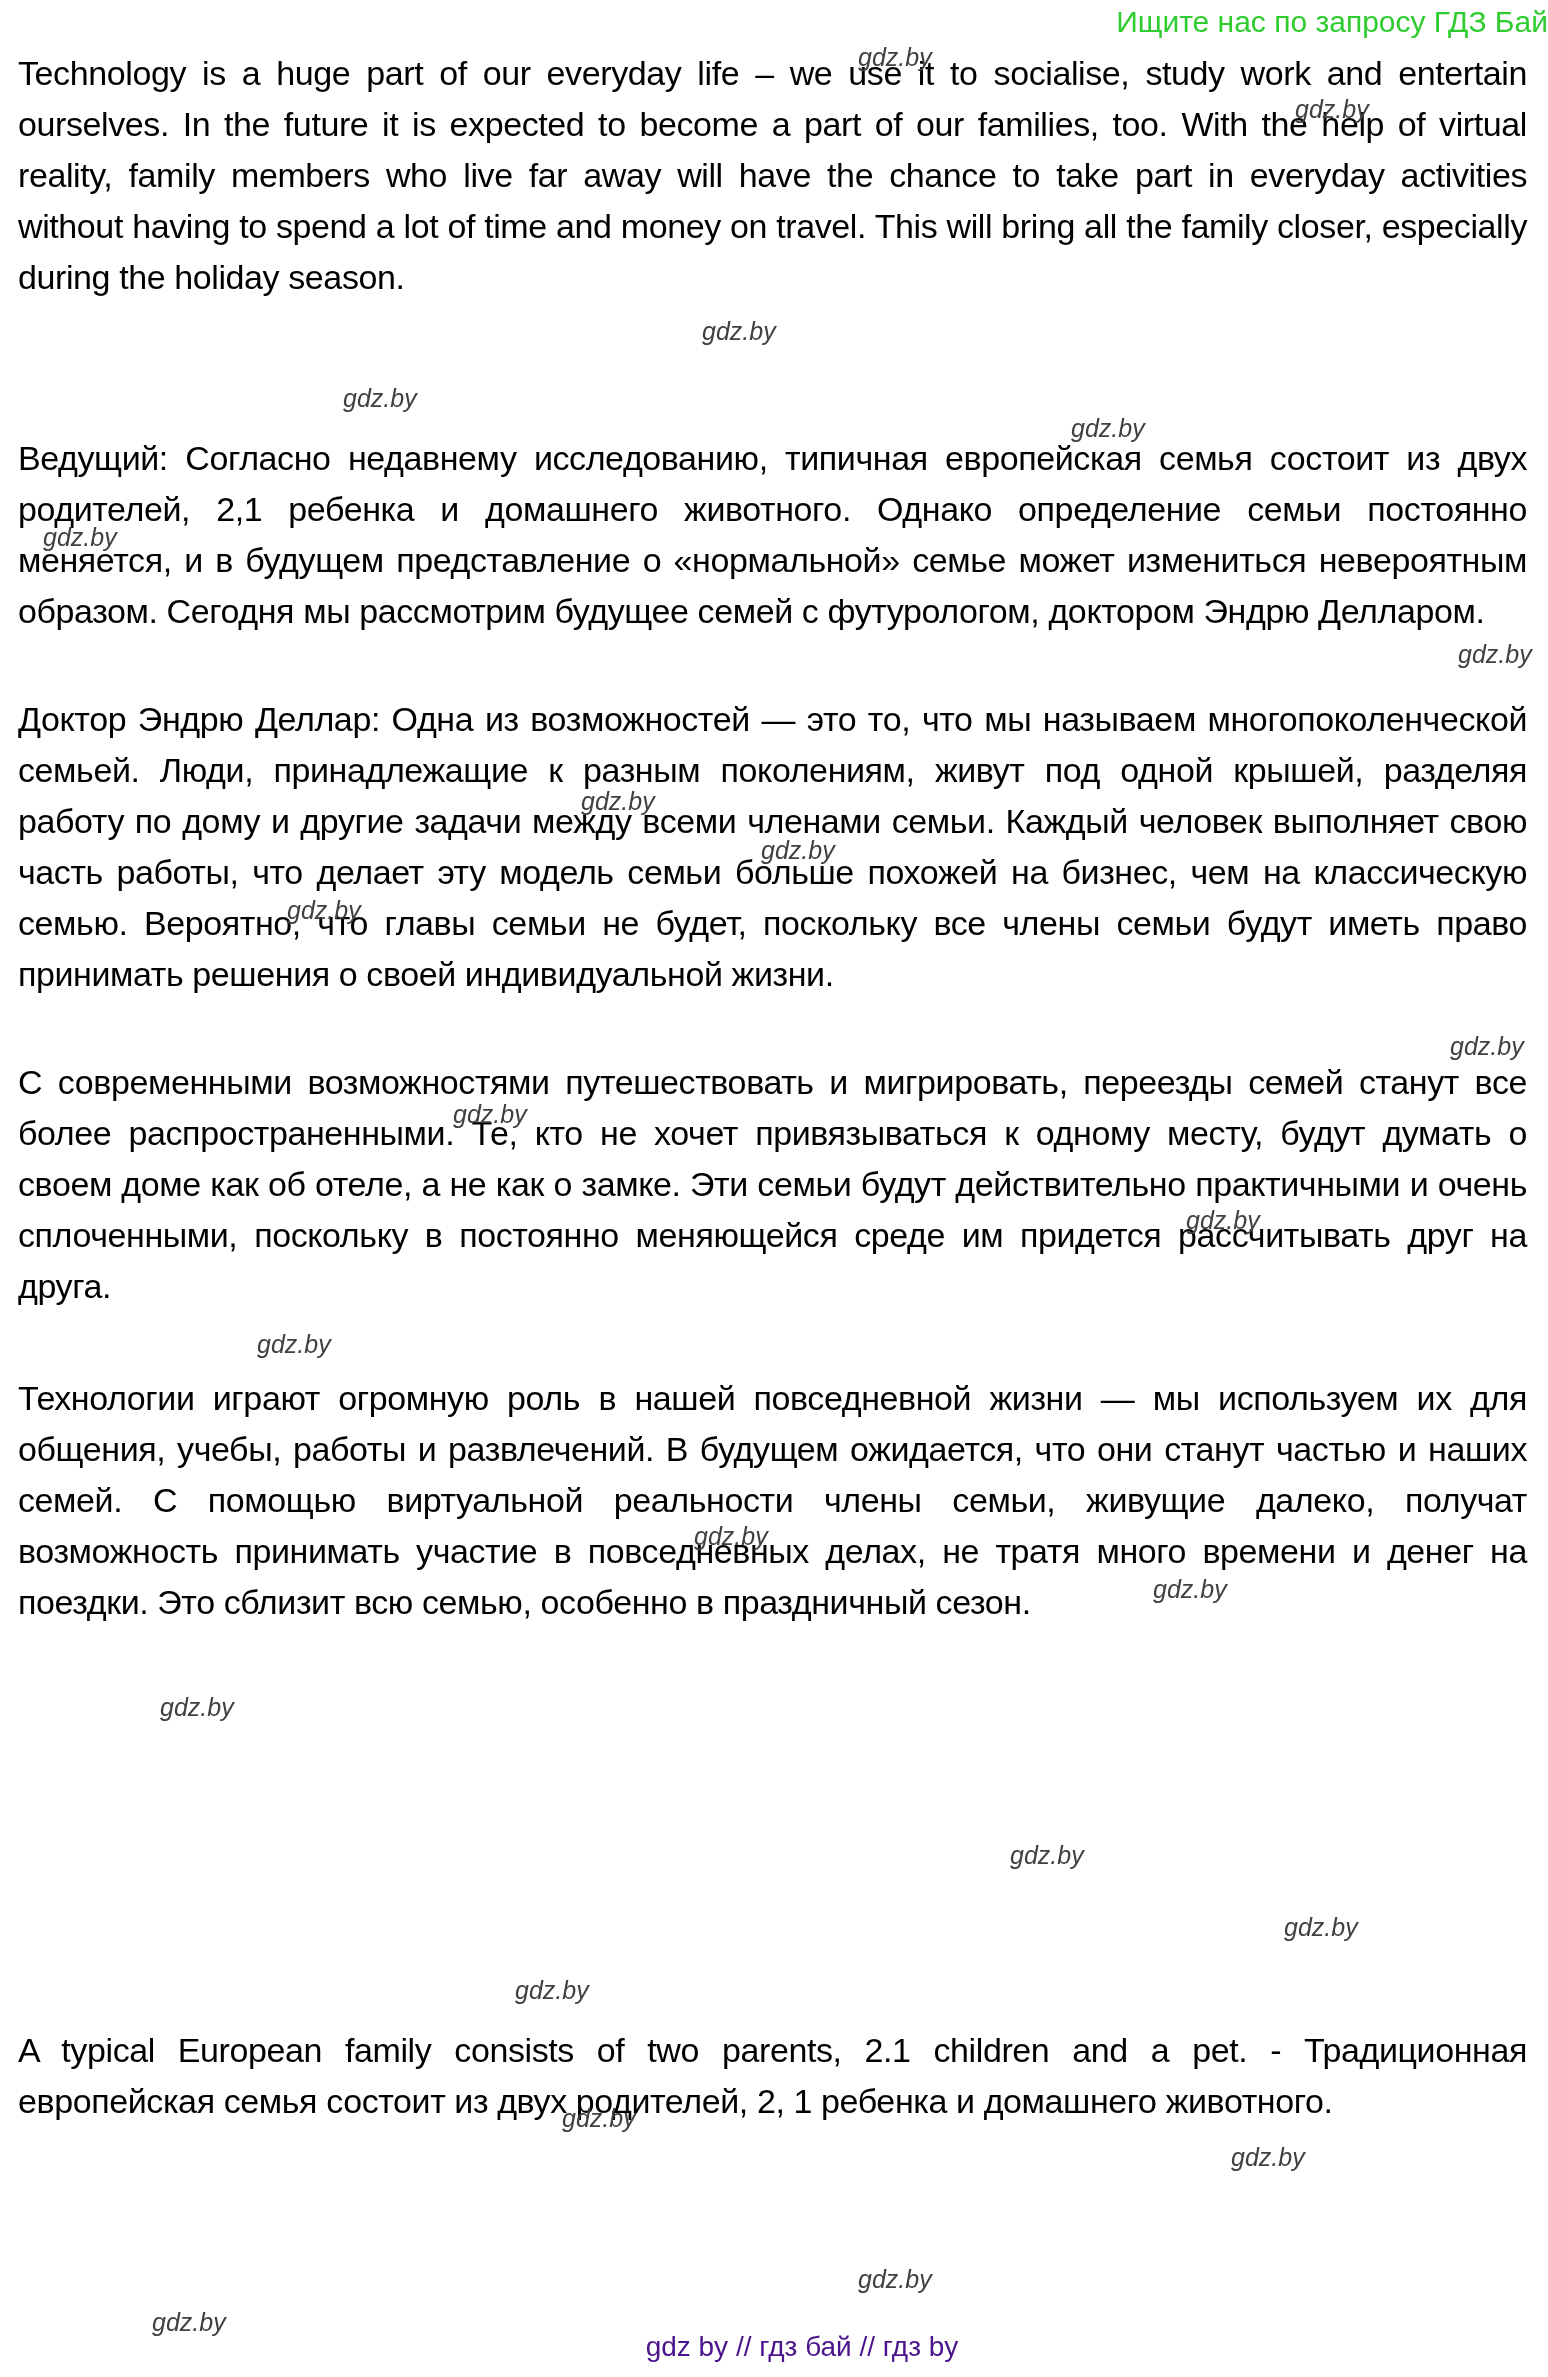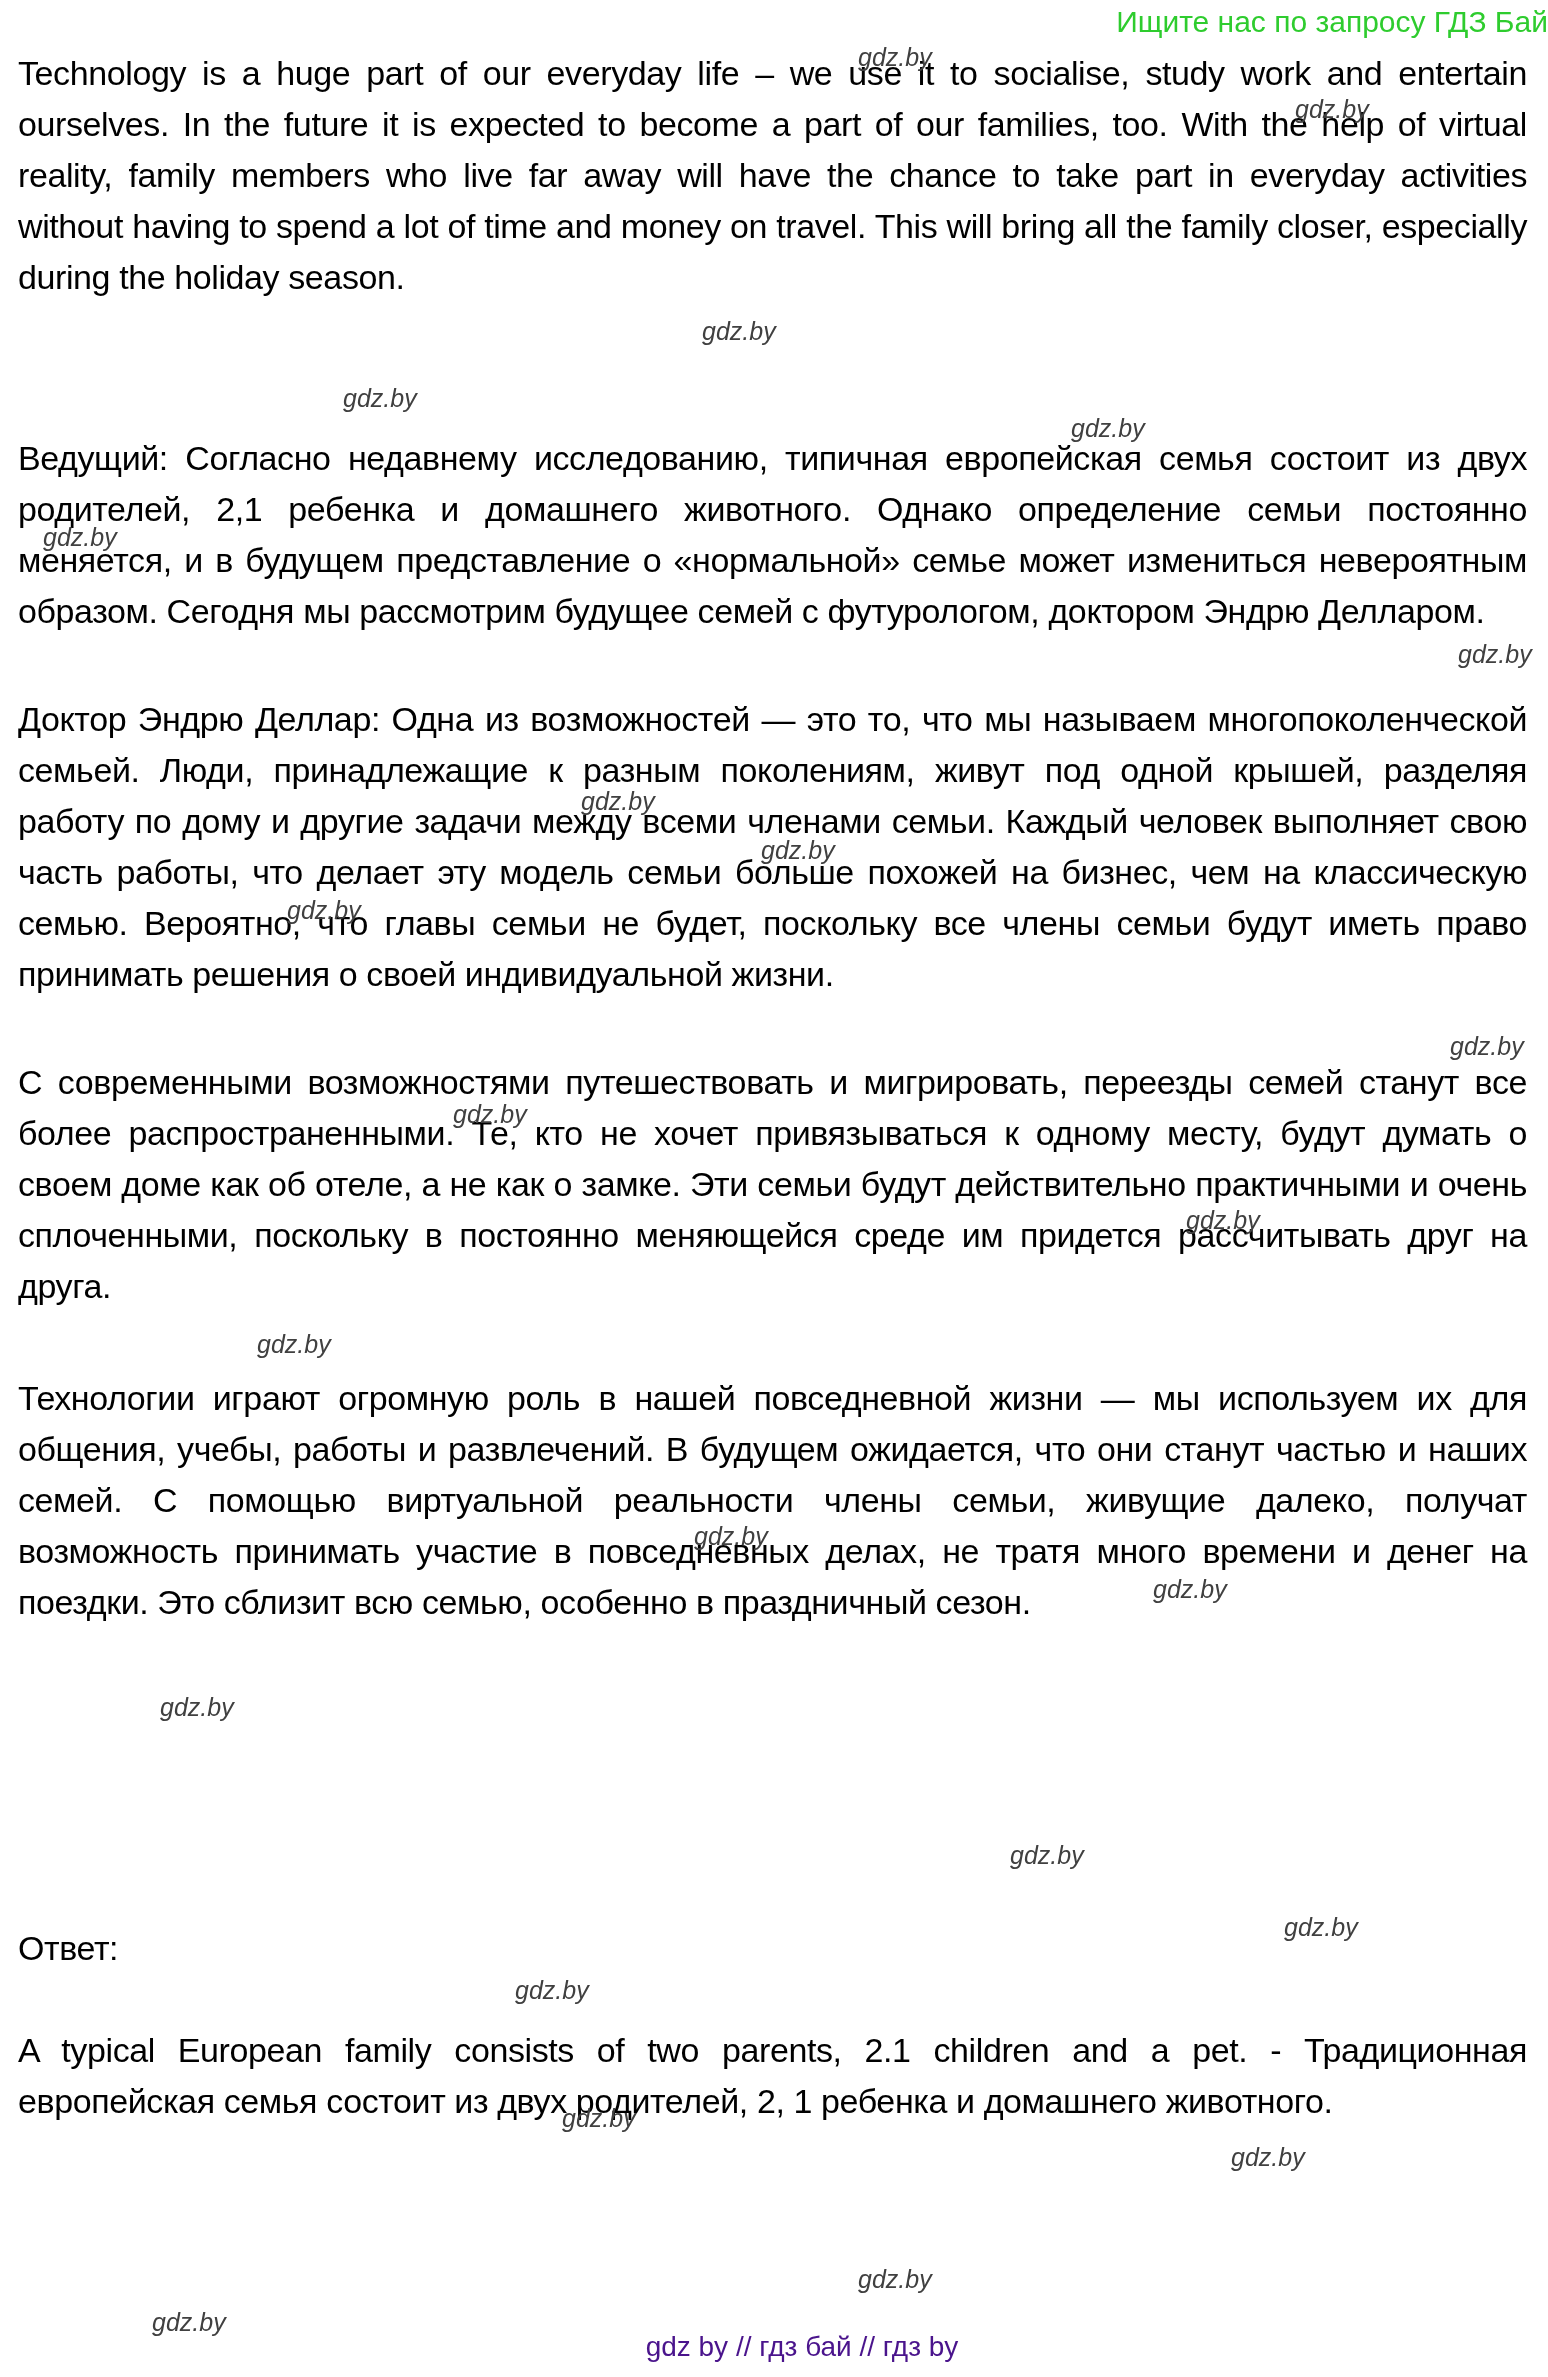--- a/index.html
+++ b/index.html
@@ -58,21 +58,20 @@
 
 <div id="screen">
 
   <div class="promo-header">Ищите нас по запросу ГДЗ Бай</div>
 
   <p class="para" style="top:48px">Technology is a huge part of our everyday life – we use it to socialise, study work and entertain ourselves. In the future it is expected to become a part of our families, too. With the help of virtual reality, family members who live far away will have the chance to take part in everyday activities without having to spend a lot of time and money on travel. This will bring all the family closer, especially during the holiday season.</p>
   <p class="para" style="top:433px">Ведущий: Согласно недавнему исследованию, типичная европейская семья состоит из двух родителей, 2,1 ребенка и домашнего животного. Однако определение семьи постоянно меняется, и в будущем представление о «нормальной» семье может измениться невероятным образом. Сегодня мы рассмотрим будущее семей с футурологом, доктором Эндрю Делларом.</p>
   <p class="para" style="top:694px">Доктор Эндрю Деллар: Одна из возможностей — это то, что мы называем многопоколенческой семьей. Люди, принадлежащие к разным поколениям, живут под одной крышей, разделяя работу по дому и другие задачи между всеми членами семьи. Каждый человек выполняет свою часть работы, что делает эту модель семьи больше похожей на бизнес, чем на классическую семью. Вероятно, что главы семьи не будет, поскольку все члены семьи будут иметь право принимать решения о своей индивидуальной жизни.</p>
   <p class="para" style="top:1057px">С современными возможностями путешествовать и мигрировать, переезды семей станут все более распространенными. Те, кто не хочет привязываться к одному месту, будут думать о своем доме как об отеле, а не как о замке. Эти семьи будут действительно практичными и очень сплоченными, поскольку в постоянно меняющейся среде им придется рассчитывать друг на друга.</p>
   <p class="para" style="top:1373px">Технологии играют огромную роль в нашей повседневной жизни — мы используем их для общения, учебы, работы и развлечений. В будущем ожидается, что они станут частью и наших семей. С помощью виртуальной реальности члены семьи, живущие далеко, получат возможность принимать участие в повседневных делах, не тратя много времени и денег на поездки. Это сблизит всю семью, особенно в праздничный сезон.</p>
-  <p class="para" style="top:1923px">Ответ:</p>
   <p class="para" style="top:2025px">A typical European family consists of two parents, 2.1 children and a pet. - Традиционная европейская семья состоит из двух родителей, 2, 1 ребенка и домашнего животного.</p>
 
   <span class="wm" style="left:858px; top:43px">gdz.by</span>
   <span class="wm" style="left:1295px; top:95px">gdz.by</span>
   <span class="wm" style="left:702px;  top:317px">gdz.by</span>
   <span class="wm" style="left:343px;  top:384px">gdz.by</span>
   <span class="wm" style="left:1071px; top:414px">gdz.by</span>
   <span class="wm" style="left:43px;   top:523px">gdz.by</span>
   <span class="wm" style="left:1458px; top:640px">gdz.by</span>
   <span class="wm" style="left:581px;  top:787px">gdz.by</span>

